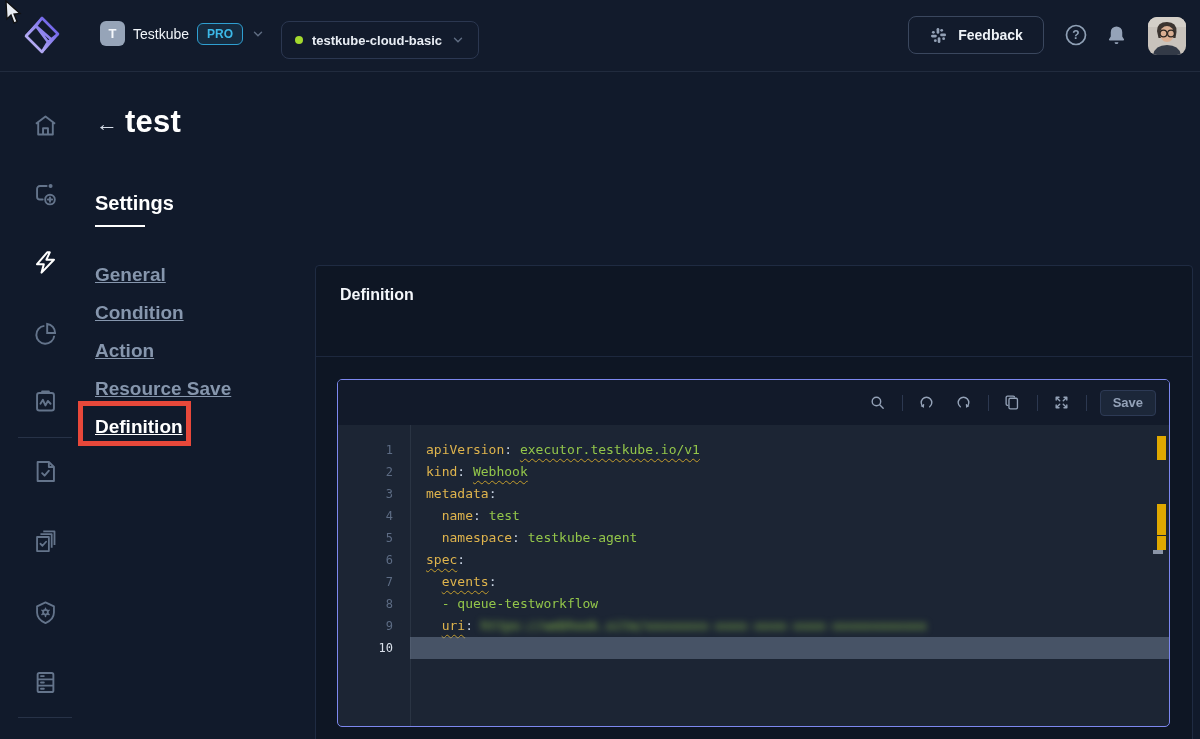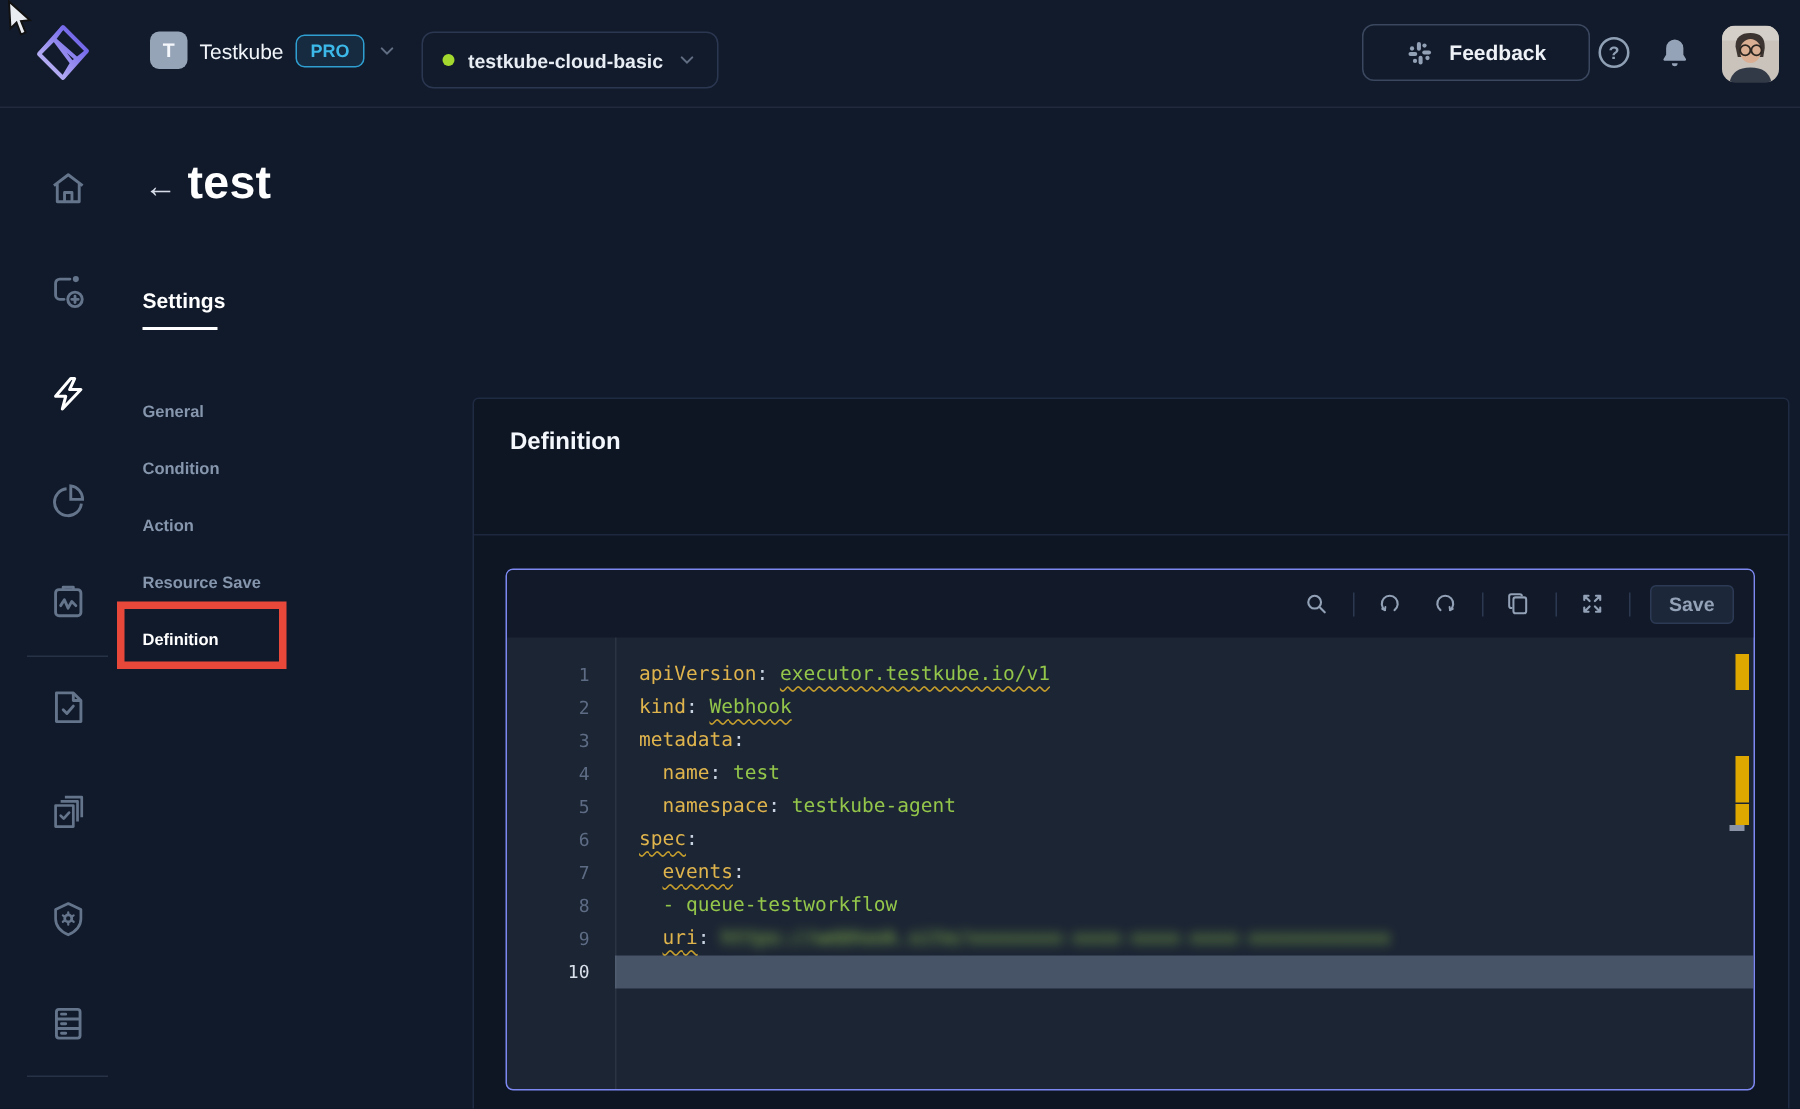--- a/index.html
+++ b/index.html
@@ -16,44 +16,44 @@
   .t-box { width:25px; height:25px; border-radius:6px; background:#96a4b8; color:#f4f7fb;
            font-size:13px; font-weight:700; display:flex; align-items:center; justify-content:center; }
   .org-name { font-size:14px; font-weight:400; color:#f1f5f9; }
   .pro-badge { font-size:12px; font-weight:700; color:#3cb9e8; border:1px solid #2f9fd1;
                background:rgba(60,185,232,0.10); border-radius:6px; padding:3px 9px; }
   .chev { width:14px; height:14px; opacity:.75; }
   .env-pill { position:absolute; left:281px; top:21px; height:30px; display:flex; align-items:center;
               gap:9px; padding:18px 13px; border:1px solid #2b3750; border-radius:8px; cursor:pointer; }
   .env-dot { width:8px; height:8px; border-radius:50%; background:#a3d92e; }
   .env-name { font-size:13px; font-weight:600; color:#e8edf4; }
-  .feedback-btn { position:absolute; left:908px; top:16px; height:38px; width:152px;
+  .feedback-btn { position:absolute; left:908px; top:16px; height:38px; width:136px;
                   border:1px solid #3a475e; border-radius:8px; background:transparent;
                   display:flex; align-items:center; justify-content:center; gap:10px;
                   color:#eef2f7; font-size:14px; font-weight:600; cursor:pointer; }
   .icon-btn { position:absolute; background:none; border:none; cursor:pointer; }
   .avatar { position:absolute; left:1148px; top:17px; width:38px; height:38px; border-radius:9px;
             overflow:hidden; cursor:pointer; }
 
   
   .side-icon { position:absolute; left:32px; width:27px; height:27px; cursor:pointer; }
   .side-divider { position:absolute; left:18px; width:54px; height:1px; background:#273247; }
 
   
   .back-arrow { position:absolute; left:96px; top:113px; font-size:22px; color:#d6dde8;
                 background:none; border:none; cursor:pointer; line-height:1; }
   .page-title { position:absolute; left:125px; top:104px; font-size:31px; font-weight:700;
                 letter-spacing:.2px; color:#ffffff; }
-  .tab { position:absolute; left:95px; top:192px; font-size:14px; font-weight:700;
+  .tab { position:absolute; left:95px; top:192px; font-size:20px; font-weight:700;
          color:#ffffff; cursor:pointer; padding-bottom:12px; }
   .tab::after { content:""; position:absolute; left:0; bottom:0; width:50px; height:2.5px; background:#ffffff; }
 
   
   .snav { position:absolute; left:95px; top:267px; display:flex; flex-direction:column; gap:22px; }
-  .snav-item { font-size:11px; font-weight:700; color:#8696ad; cursor:pointer; line-height:16px; }
+  .snav-item { font-size:19px; font-weight:700; color:#8696ad; cursor:pointer; line-height:16px;text-decoration:underline; }
   .snav-item.active { color:#ffffff; }
   .annotation-box { position:absolute; left:78px; top:401px; width:113px; height:45px;
                     border:5px solid #e8483a; pointer-events:none; z-index:30; }
 
   
   .panel { position:absolute; left:315px; top:265px; width:878px; height:500px;
            background:#0e1624; border:1px solid #1f2b42; border-radius:4px; }
   .panel-title { position:absolute; left:24px; top:20px; font-size:16px; font-weight:600; color:#f4f7fb; }
   .panel-sub { position:absolute; left:24px; top:51px; font-size:13px; color:#8494ab; }
   .panel-divider { position:absolute; left:0; top:90px; width:100%; height:1px; background:#1d283e; }

